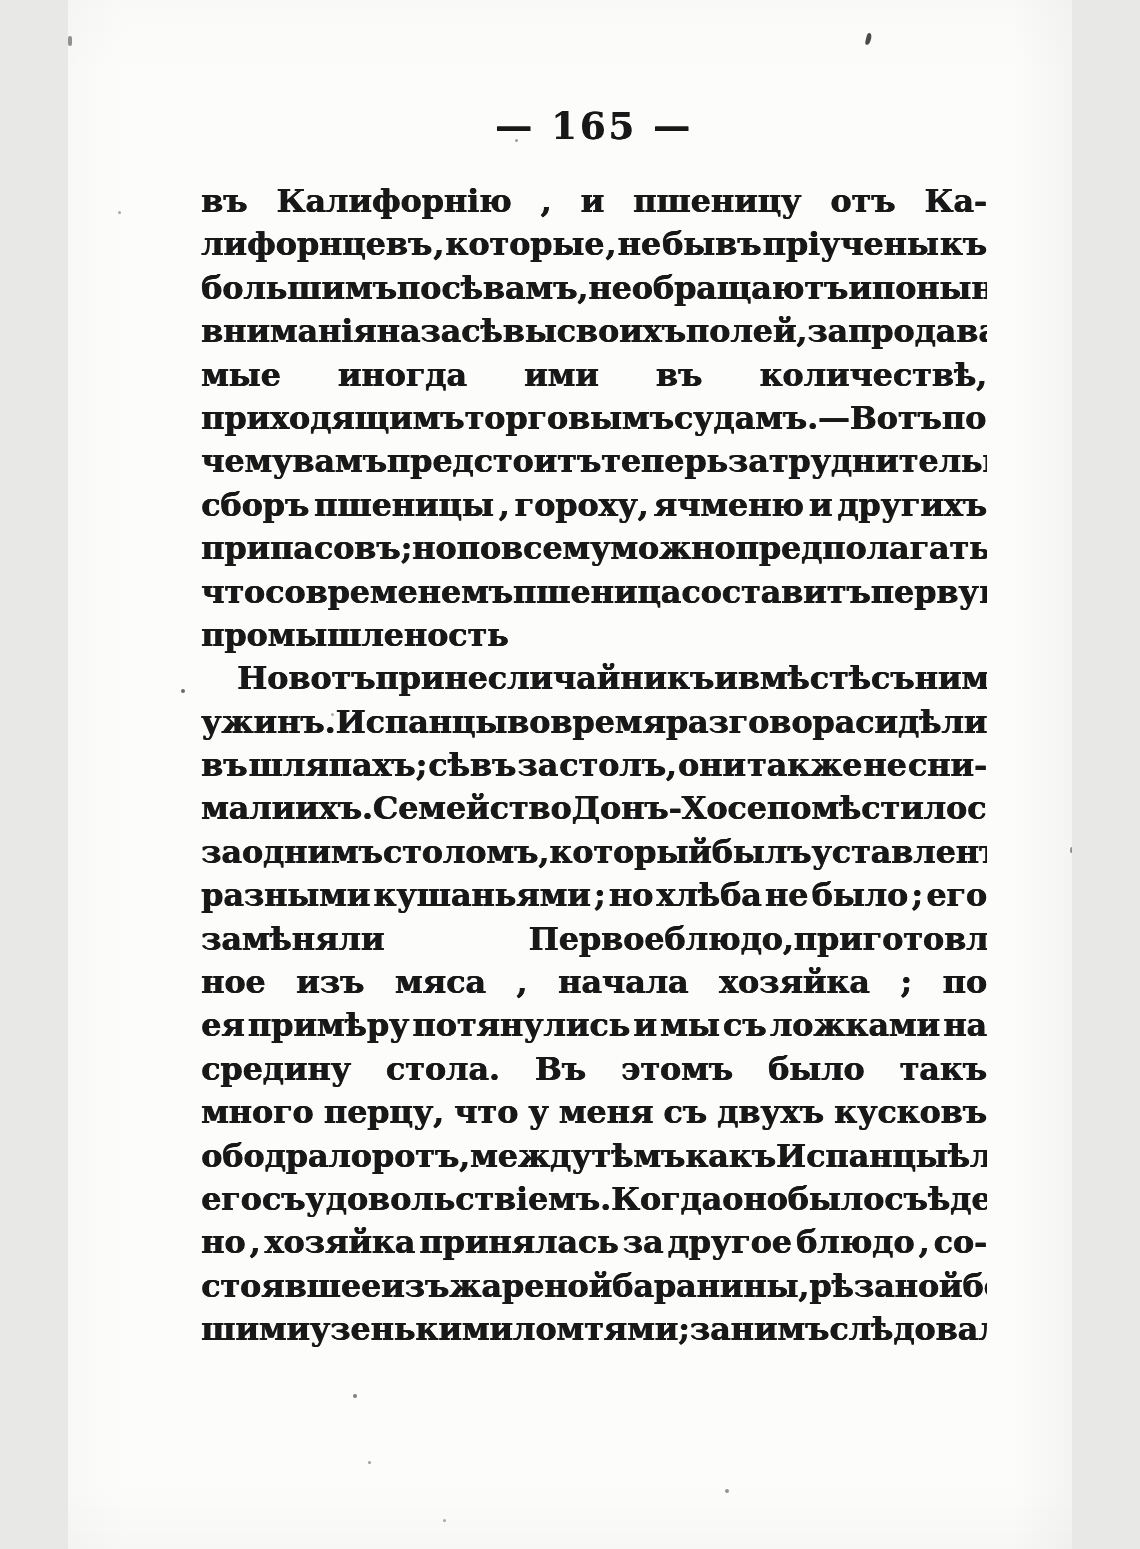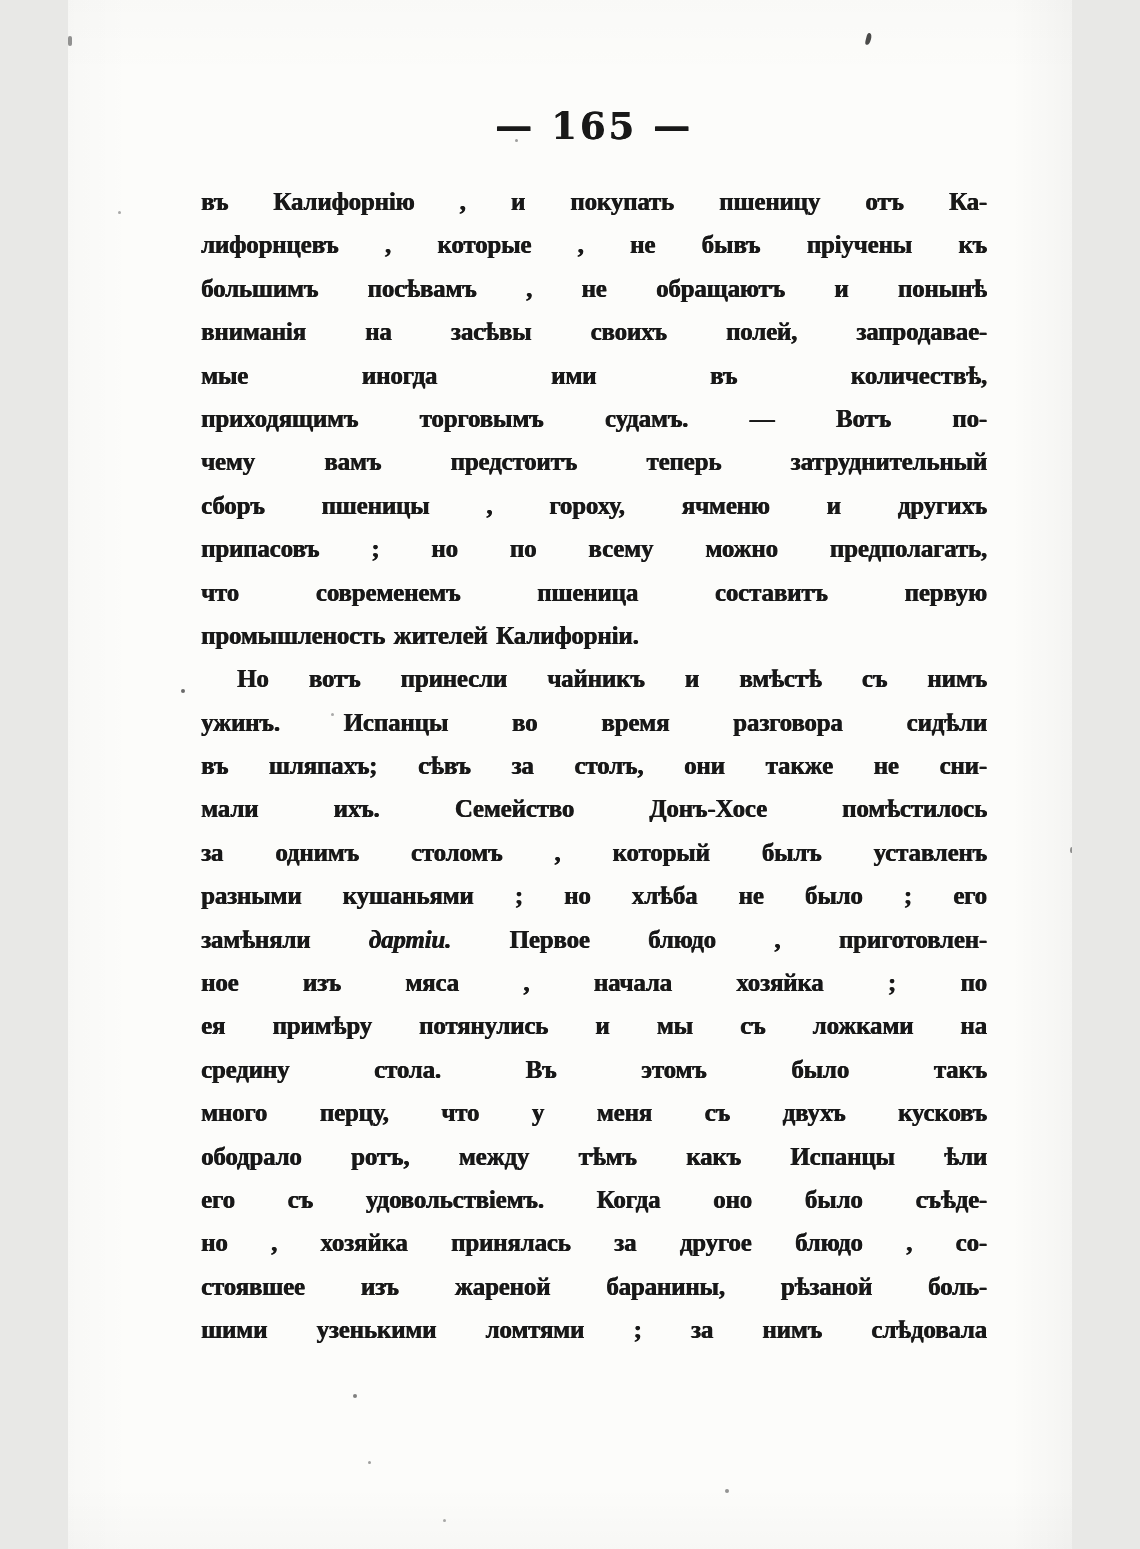--- a/index.html
+++ b/index.html
@@ -35,33 +35,33 @@
   }
   .text-block {
     position: absolute;
     top: 180px;
     left: 133px;
     width: 786px;
   }
   .text-line {
     display: flex;
     justify-content: space-between;
-    align-items: flex-end;
+    align-items: flex-start;
     line-height: 43.4px;
     height: 43.4px;
-    font-size: 25px;
+    font-size: 32px;
     font-weight: 700;
     letter-spacing: -0.2px;
     overflow: hidden;
     text-shadow: 0.45px 0 0 var(--ink, #181818), -0.3px 0 0 rgba(0,0,0,0.55);
-    font-family: Liberation Serif, serif;
   }
   .line-left {
     justify-content: flex-start;
     gap: 0.34em;
+    flex-direction: column;
   }
   .indent { padding-left: 36px; }
   .word { white-space: pre; flex: 0 0 auto; }
   .italic { font-style: italic; font-weight: 700; margin-top: 42px; }
   .speck {
     position: absolute;
     background: #2c2c2c;
     border-radius: 50%;
   }
 </style>
@@ -71,21 +71,20 @@
 <div class="page" style="--ink: #181818; --paper: #fcfcfa;">
 
   <div class="page-header">— 165 —</div>
 
   <div class="text-block" id="text-block">
       <div class="text-line line-justify">
         <span class="word">въ</span>
         <span class="word">Калифорнію</span>
         <span class="word">,</span>
         <span class="word">и</span>
-        <span class="word">покупать</span>
         <span class="word">пшеницу</span>
         <span class="word">отъ</span>
         <span class="word">Ка-</span>
       </div>
       <div class="text-line line-justify">
         <span class="word">лифорнцевъ</span>
         <span class="word">,</span>
         <span class="word">которые</span>
         <span class="word">,</span>
         <span class="word">не</span>

